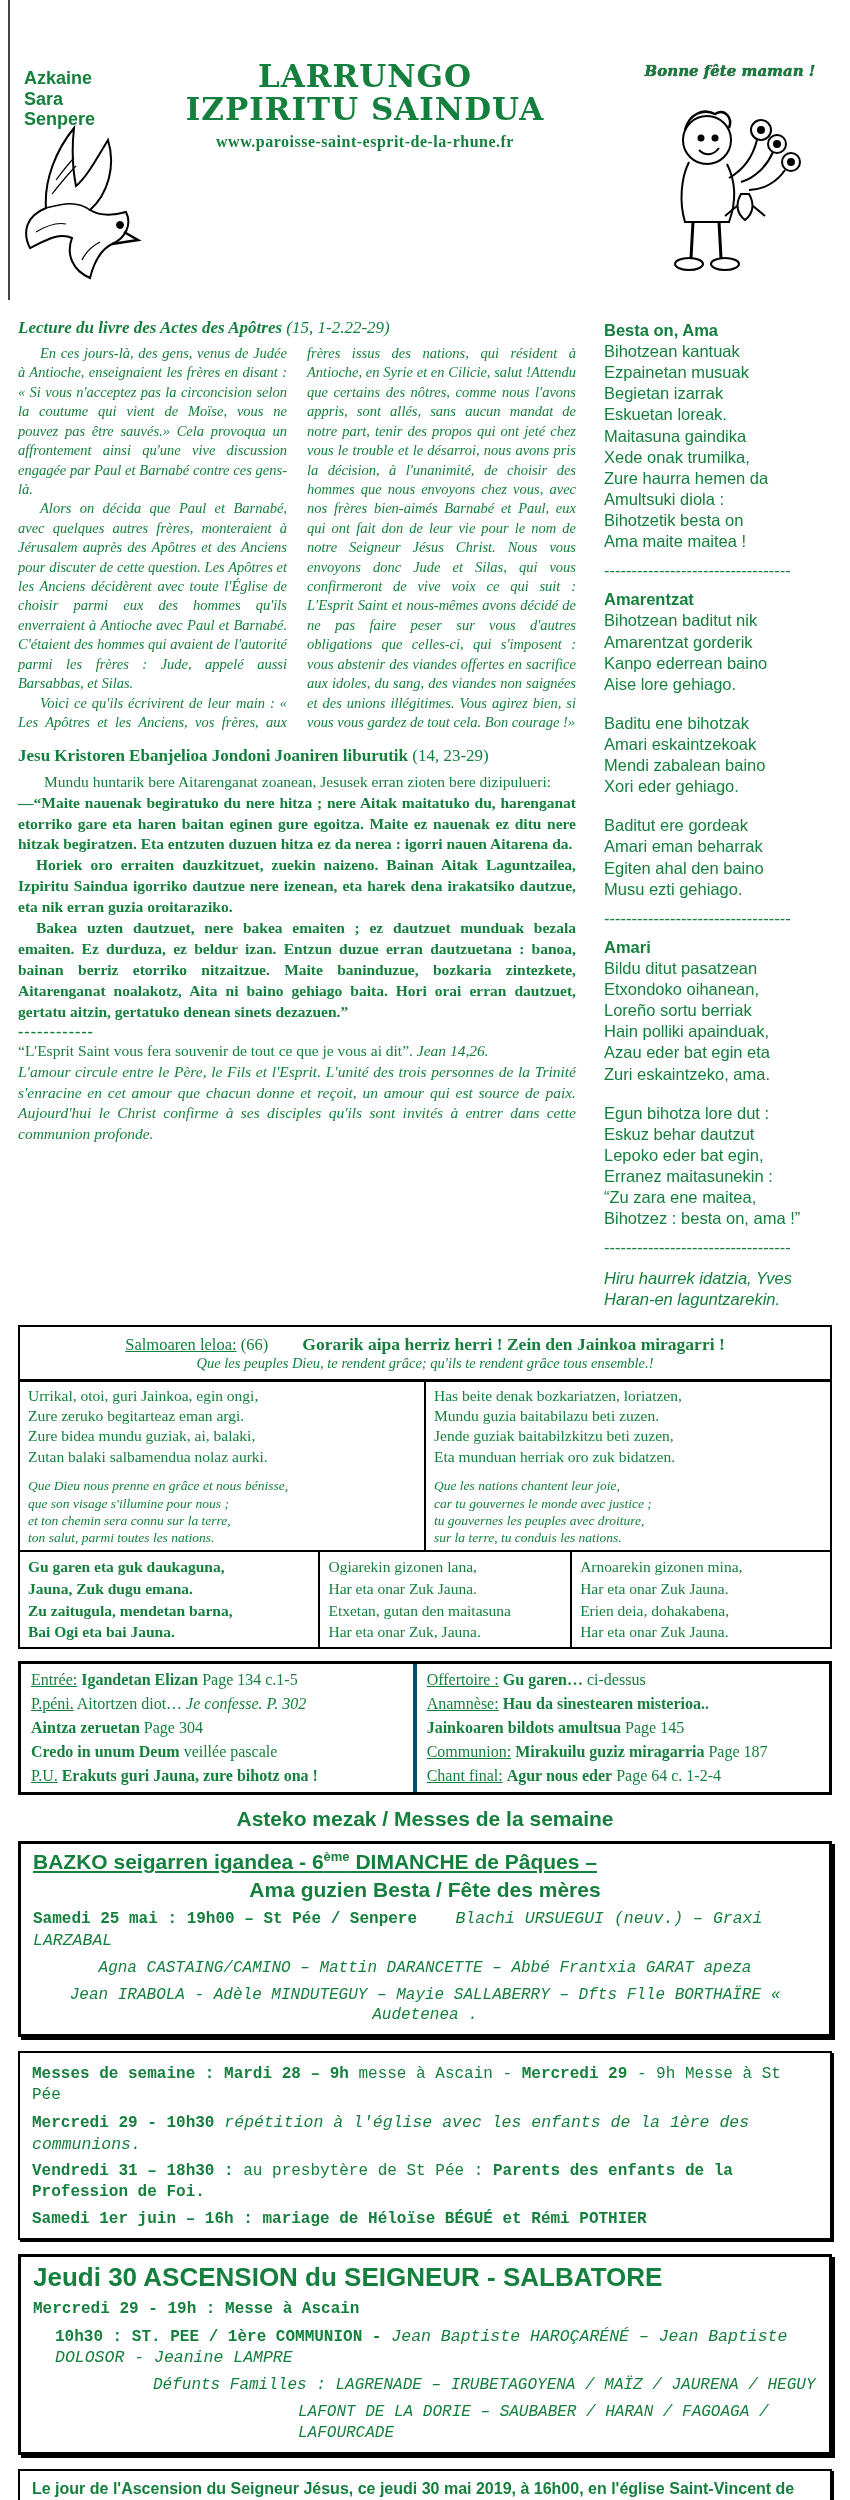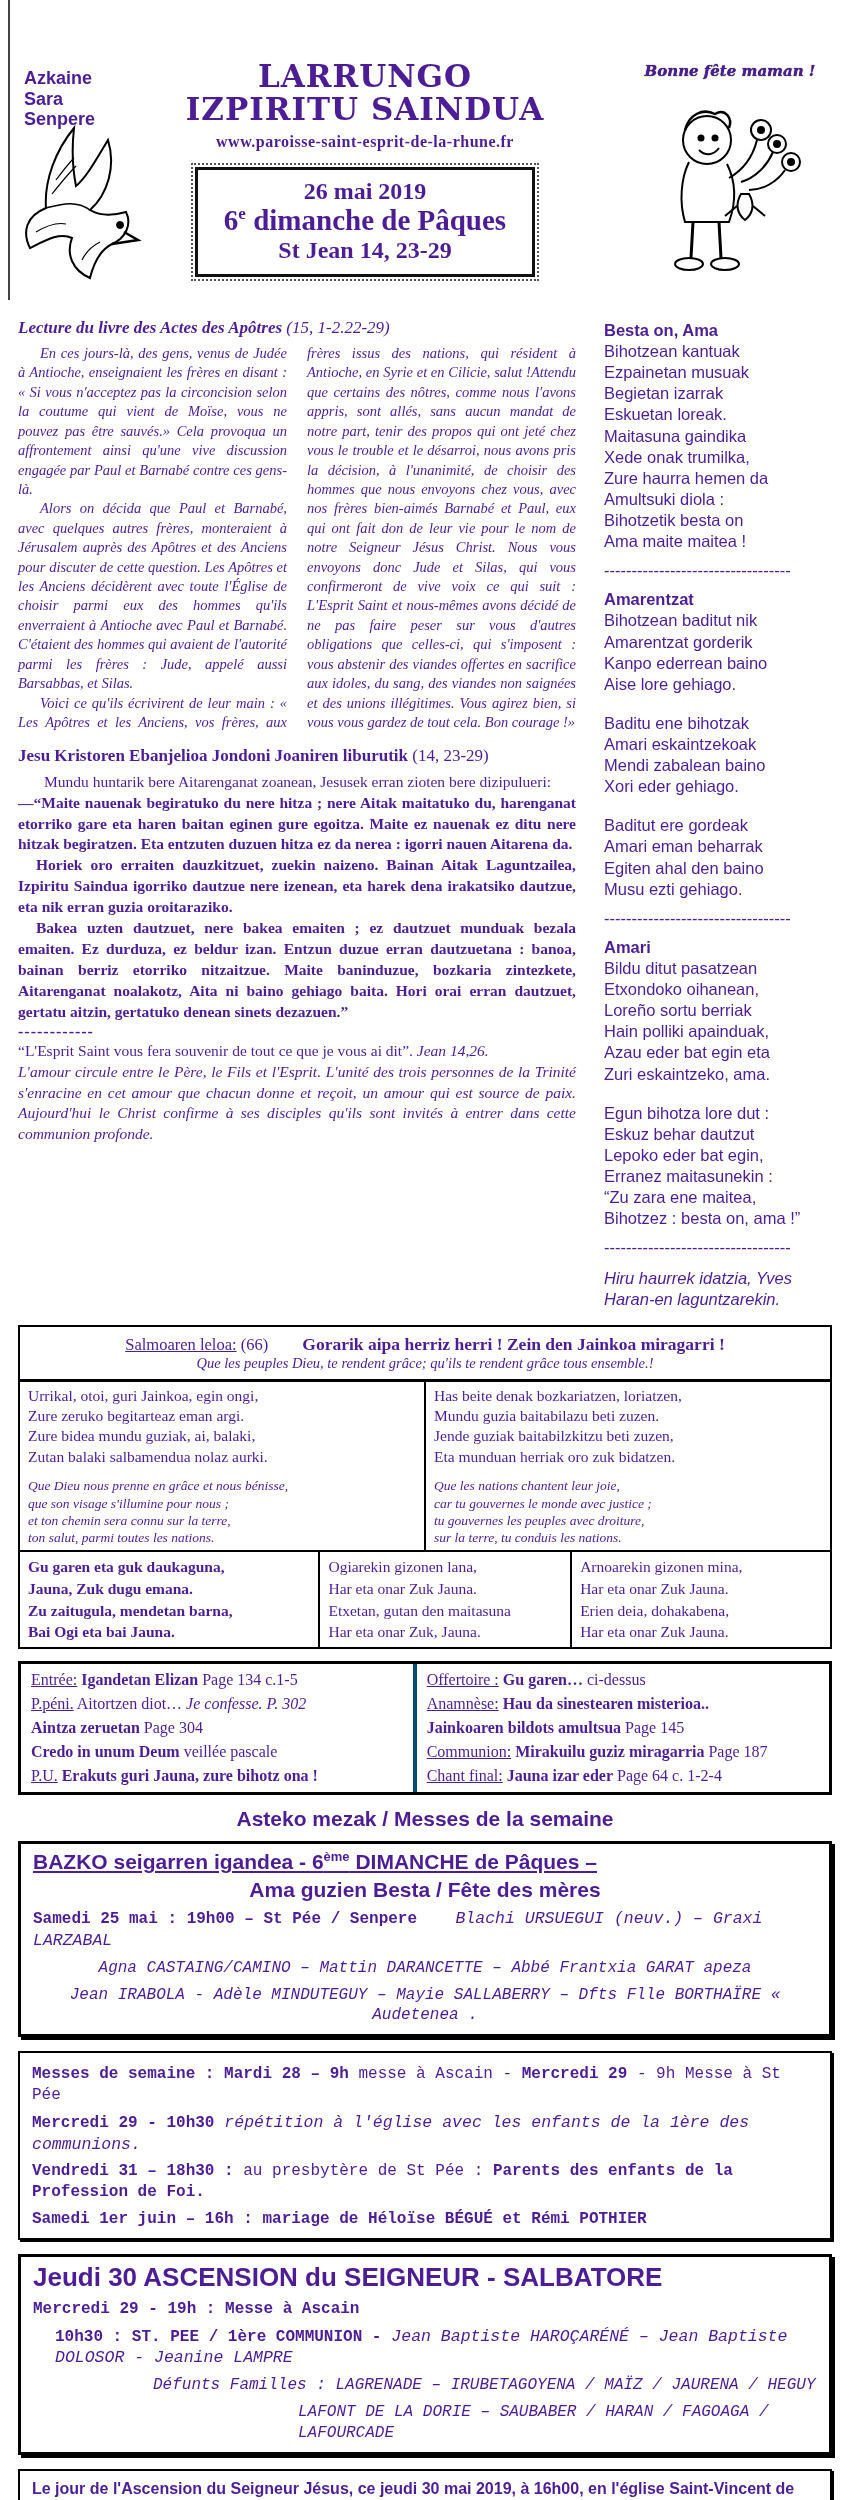--- a/index.html
+++ b/index.html
@@ -1,17 +1,17 @@
 <!DOCTYPE html>
 <html><head>
 <meta charset="utf-8">
 <style>
   html,body{margin:0;padding:0;background:#e8e8e8;}
   .page{position:relative;width:850px;height:2500px;margin:0 auto;background:#ffffff;
-        color:#4c1d95;font-family:"Liberation Serif",serif;overflow:hidden;box-sizing:border-box;padding:0 18px;}
+        color:#15803d;font-family:"Liberation Serif",serif;overflow:hidden;box-sizing:border-box;padding:0 18px;}
   .pre{white-space:pre-line;}
 
   
   header{position:relative;height:300px;border-left:2px solid #444;margin-left:-10px;padding-left:10px;}
   .towns{position:absolute;left:14px;top:68px;font-family:"Liberation Sans",sans-serif;
          font-weight:bold;font-size:18px;line-height:1.15;}
   .head-center{position:absolute;left:170px;top:60px;width:370px;text-align:center;}
   .main-title{font-family:"DejaVu Serif",serif;font-weight:bold;font-size:31px;letter-spacing:1px;line-height:1.05;}
   .website{font-weight:bold;font-size:16px;margin-top:8px;letter-spacing:.5px;}
   .datebox{display:inline-block;margin-top:16px;border:3px solid #111;outline:2px dotted #555;outline-offset:2px;
@@ -108,25 +108,20 @@
         <path d="M30 88 C46 84 60 80 74 90" stroke-width="1.5"></path>
         <path d="M96 124 L122 120 L108 112" stroke-width="2.5"></path>
         <path d="M104 102 a3 3 0 1 0 .1 0" fill="#000"></path>
         <path d="M40 60 C46 52 52 44 58 38 M36 74 C44 64 52 54 60 46 M20 112 C30 106 40 102 50 104 M66 140 C70 132 76 126 84 122" stroke-width="1.2"></path>
       </svg>
     </div>
 
     <div class="head-center">
       <div class="main-title">LARRUNGO IZPIRITU SAINDUA</div>
       <div class="website">www.paroisse-saint-esprit-de-la-rhune.fr</div>
-      <div class="datebox">
-        <div class="db-date">26 mai 2019</div>
-        <div class="db-main"><span>6</span><sup>e</sup><span> dimanche de Pâques</span></div>
-        <div class="db-ref">St Jean 14, 23-29</div>
-      </div>
     </div>
 
     <div class="head-right">
       <div class="banner">Bonne fête maman !</div>
       <svg width="170" height="210" viewBox="0 0 170 210" fill="none" stroke="#000" stroke-width="2" style="margin:0 auto;">
         <circle cx="62" cy="58" r="24"></circle>
         <path d="M40 48 C44 32 58 26 70 32 C80 26 88 36 84 46" stroke-width="2.5"></path>
         <circle cx="56" cy="56" r="2.5" fill="#000"></circle>
         <circle cx="70" cy="56" r="2.5" fill="#000"></circle>
         <path d="M54 68 C60 74 68 74 74 66"></path>
@@ -287,21 +282,21 @@
       <div class="chant-row"><span class="c-label">P.péni.</span>  <span>Aitortzen diot…</span> <span class="c-italic">Je confesse.</span>  <span class="c-rest c-italic">P. 302</span></div>
       <div class="chant-row"><span class="c-bold">Aintza zeruetan</span>  <span class="c-rest">Page 304</span></div>
       <div class="chant-row"><span class="c-bold">Credo in unum Deum</span>  <span class="c-rest">veillée pascale</span></div>
       <div class="chant-row"><span class="c-label">P.U.</span> <span class="c-bold">Erakuts guri Jauna, zure bihotz ona !</span></div>
     </div>
     <div class="ccol right">
       <div class="chant-row"><span class="c-label">Offertoire :</span> <span class="c-bold">Gu garen…</span>  <span class="c-rest">ci-dessus</span></div>
       <div class="chant-row"><span class="c-label">Anamnèse:</span>  <span class="c-bold">Hau da sinestearen misterioa..</span></div>
       <div class="chant-row"><span class="c-bold">Jainkoaren bildots amultsua</span>   <span class="c-rest">Page 145</span></div>
       <div class="chant-row"><span class="c-label">Communion:</span> <span class="c-bold">Mirakuilu guziz miragarria</span>  <span class="c-rest">Page 187</span></div>
-      <div class="chant-row"><span class="c-label">Chant final:</span> <span class="c-bold">Jauna izar eder</span>  <span class="c-rest">Page 64    c. 1-2-4</span></div>
+      <div class="chant-row"><span class="c-label">Chant final:</span> <span class="c-bold">Agur nous eder</span>  <span class="c-rest">Page 64    c. 1-2-4</span></div>
     </div>
   </div>
 
   <div class="week-title">Asteko mezak   /   Messes de la semaine</div>
 
   <div class="sbox">
     <div class="bz-head"><span>BAZKO seigarren igandea  - 6</span><sup>ème</sup><span> DIMANCHE de Pâques –</span></div>
     <div class="bz-head2">Ama guzien Besta / Fête des mères</div>
     <div class="srow"><span class="b">Samedi 25 mai : 19h00 – St Pée / Senpere</span>&nbsp;&nbsp;&nbsp;&nbsp;<span class="i">Blachi URSUEGUI (neuv.)       –       Graxi LARZABAL</span></div>
     <div class="srow center i" style="font-style:italic;">Agna CASTAING/CAMINO – Mattin DARANCETTE – Abbé Frantxia GARAT apeza</div>

